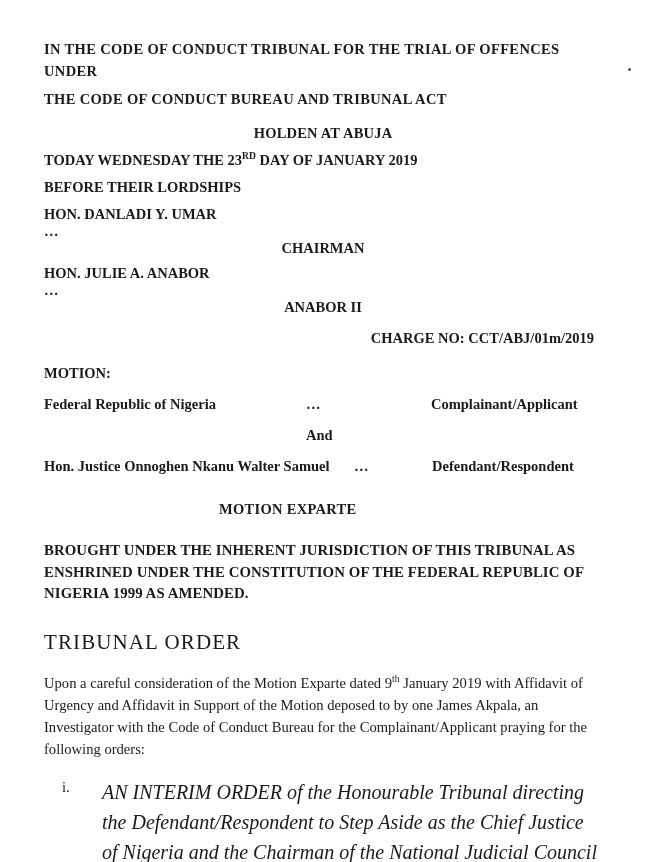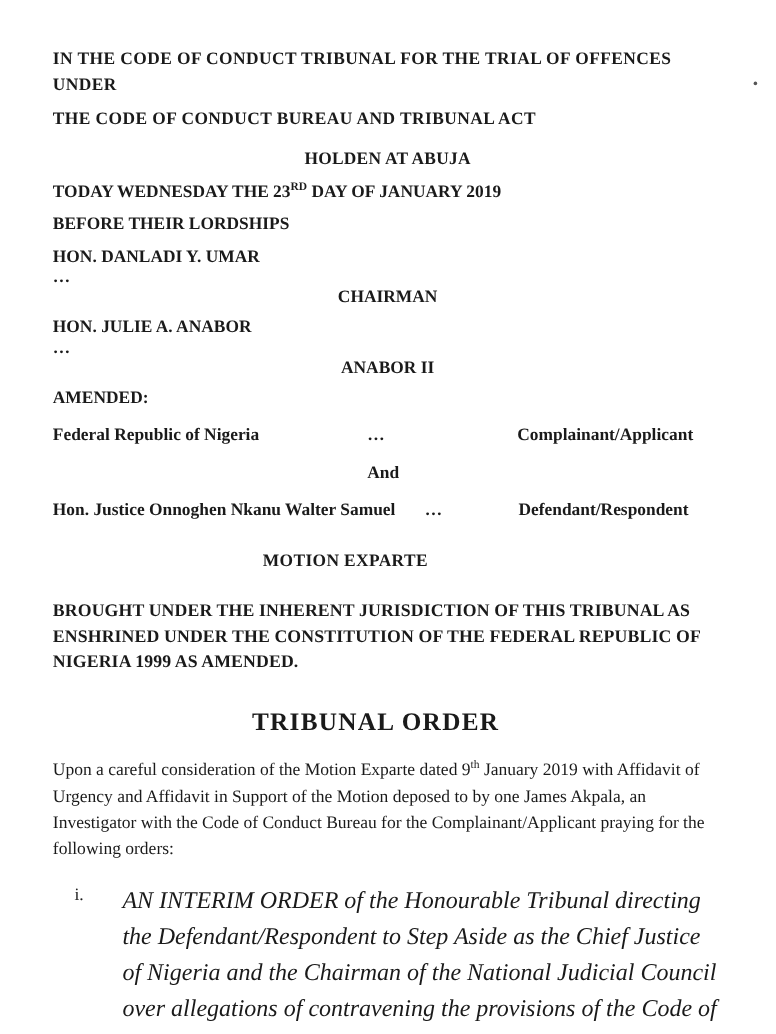--- a/index.html
+++ b/index.html
@@ -122,23 +122,23 @@
     letter-spacing: 0.3px;
   }
   .brought-under {
     font-weight: bold;
     font-size: 14.8px;
     line-height: 1.45;
     letter-spacing: 0.1px;
     margin: 0 0 26px 0;
   }
   .tribunal-order {
-    font-weight: bold;
+    font-weight: normal;
     font-size: 21px;
-    text-align: center;
+    text-align: left;
     letter-spacing: 1.1px;
     margin: 0 0 18px 0;
     padding-right: 20px;
   }
   .para {
     font-size: 14.6px;
     line-height: 1.5;
     text-align: left;
     margin: 0 0 16px 0;
   }
@@ -196,22 +196,23 @@
       <div class="judge-dots">…</div>
       <div class="judge-title">CHAIRMAN</div>
     </div>
 
     <div class="judge-row">
       <div class="judge-name">HON. JULIE A. ANABOR</div>
       <div class="judge-dots">…</div>
       <div class="judge-title">ANABOR II</div>
     </div>
 
-
-    <div class="between">AMENDED:</div>
+    <div class="charge-no">CHARGE NO: CCT/ABJ/01m/2019</div>
+
+    <div class="between">MOTION:</div>
 
     <div class="party-row">
       <div class="party-name">Federal Republic of Nigeria</div>
       <div class="party-dots">…</div>
       <div class="party-role">Complainant/Applicant</div>
     </div>
 
     <div class="and-line">And</div>
 
     <div class="party-row defendant">

